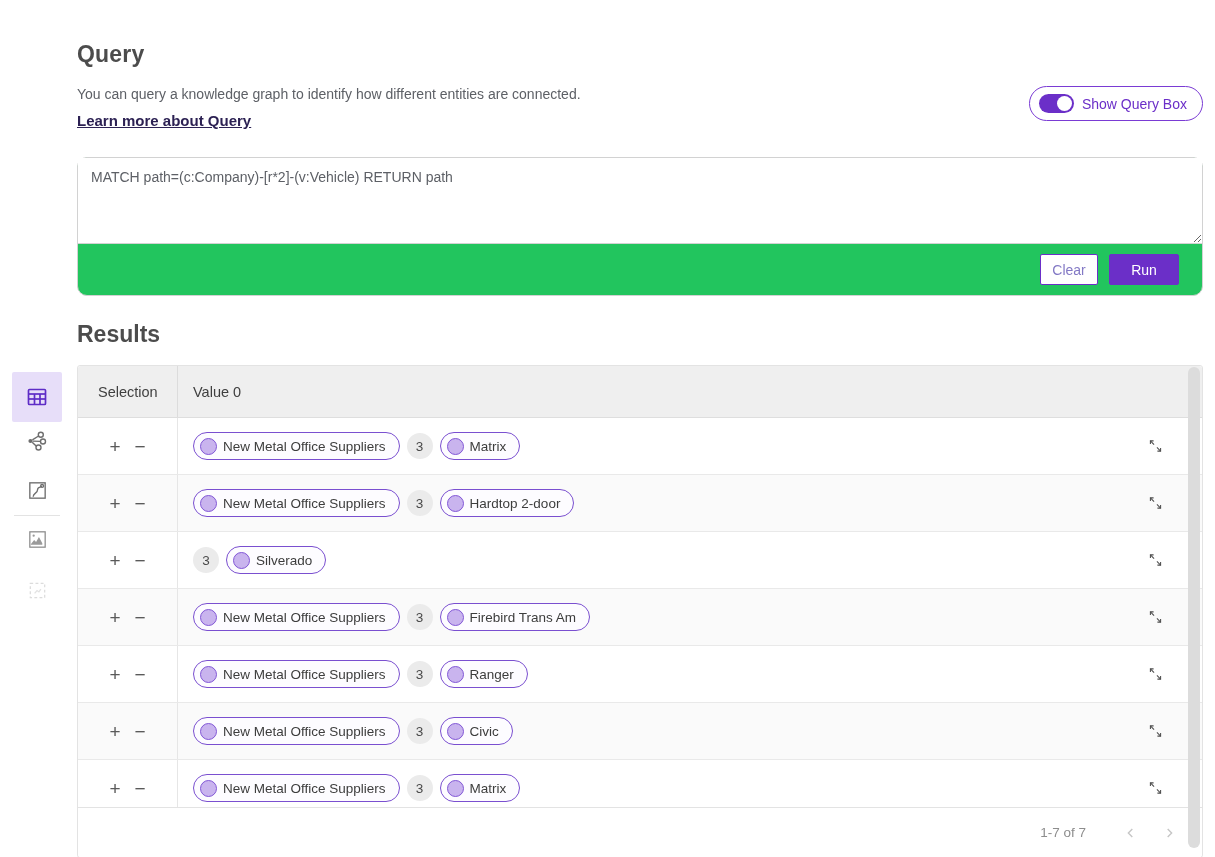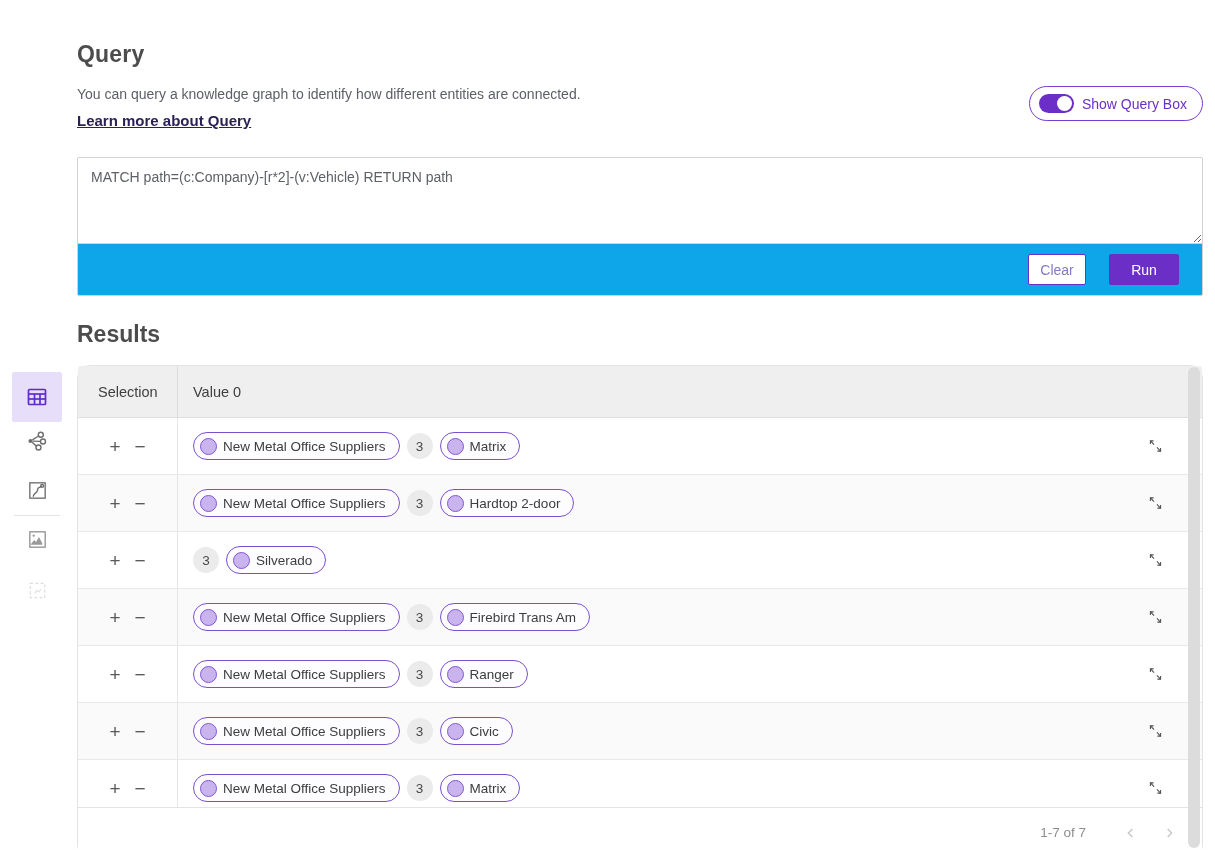--- a/index.html
+++ b/index.html
@@ -15,32 +15,32 @@
   .learn-link { display:inline-block; margin-top:10px; font-size:15px; font-weight:700;
     color:#2c2153; text-decoration:underline; cursor:pointer; }
 
   .toggle-pill { position:absolute; right:0; top:78px; height:35px; border:1px solid #7a3bd4;
     border-radius:18px; display:flex; align-items:center; gap:8px; padding:0 15px 0 9px;
     background:#fff; cursor:pointer; }
   .switch { width:35px; height:19px; border-radius:10px; background:#6b2fc8; position:relative; flex:none; }
   .switch .knob { position:absolute; right:2px; top:2px; width:15px; height:15px; border-radius:50%; background:#fff; }
   .toggle-label { font-size:14px; color:#6b2fc8; white-space:nowrap; }
 
-  .query-box { margin-top:27px; border:1px solid #d2d2d2; border-radius:2px; background:#0ea5e9; }
+  .query-box { margin-top:27px; border:1px solid #d2d2d2; border-radius:10px; background:#22c55e; }
   .query-input { display:block; width:100%; height:86px; border:none; border-bottom:1px solid #d2d2d2;
     padding:11px 13px; font-family:"Liberation Sans", sans-serif; font-size:14px; color:#5d6066;
     resize:vertical; outline:none; background:#fff; }
-  .query-footer { height:51px; display:flex; align-items:center; justify-content:flex-end; gap:23px; padding-right:23px; }
+  .query-footer { height:51px; display:flex; align-items:center; justify-content:flex-end; gap:11px; padding-right:23px; }
   .btn { height:31px; font-size:14px; border-radius:2px; cursor:pointer; font-family:inherit; }
   .btn-clear { width:58px; background:#fff; border:1px solid #6b2fc8; color:#8379c5; }
   .btn-run { width:70px; background:#6b2fc8; border:1px solid #6b2fc8; color:#fff; }
 
   .results-title { margin:25px 0 0 0; font-size:23px; font-weight:700; color:#4c4c4c; }
 
-  .table { margin-top:17px; height:493px; border:1px solid #e3e3e3; border-radius:13px;
+  .table { margin-top:17px; height:493px; border:1px solid #e3e3e3; border-radius:3px;
     display:flex; flex-direction:column; position:relative; background:#fff; }
   .thead { height:52px; background:#efefef; display:flex; flex:none;
     border-bottom:1px solid #dedede; border-radius:3px 3px 0 0; }
   .th-sel { width:100px; flex:none; display:flex; align-items:center; padding-left:20px;
     border-right:1px solid #dcdcdc; font-size:14.5px; color:#3f3f3f; }
   .th-val { flex:1; display:flex; align-items:center; padding-left:15px; font-size:14.5px; color:#3f3f3f; }
 
   .tbody { flex:1; overflow:hidden; position:relative; }
   .trow { height:57px; display:flex; border-bottom:1px solid #e9e9e9; position:relative; background:#fff; }
   .trow:nth-child(even) { background:#fafafa; }

